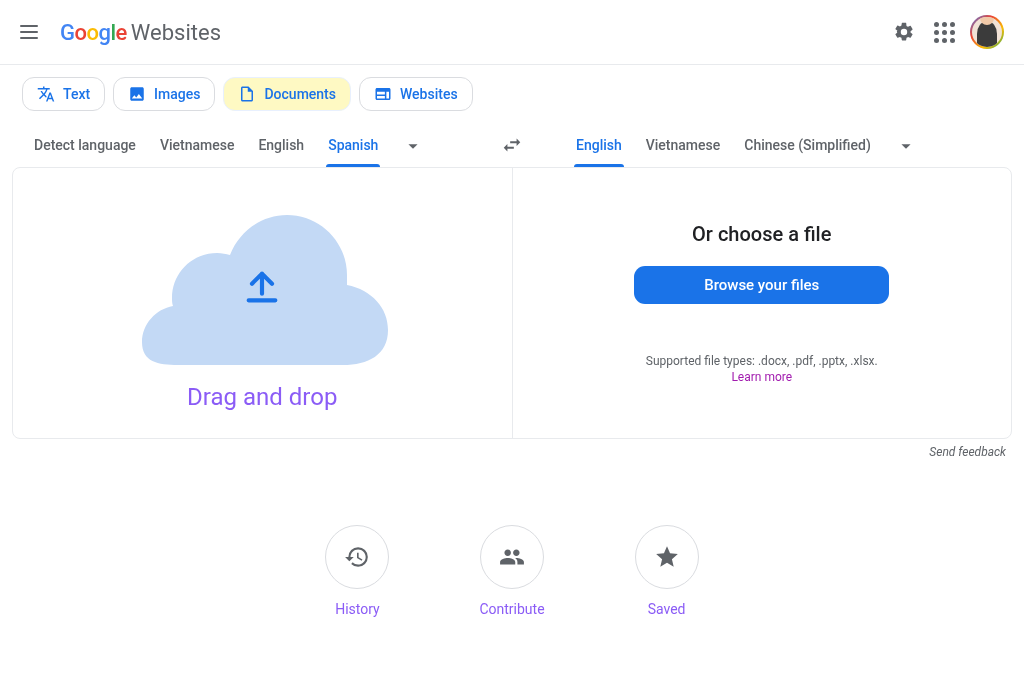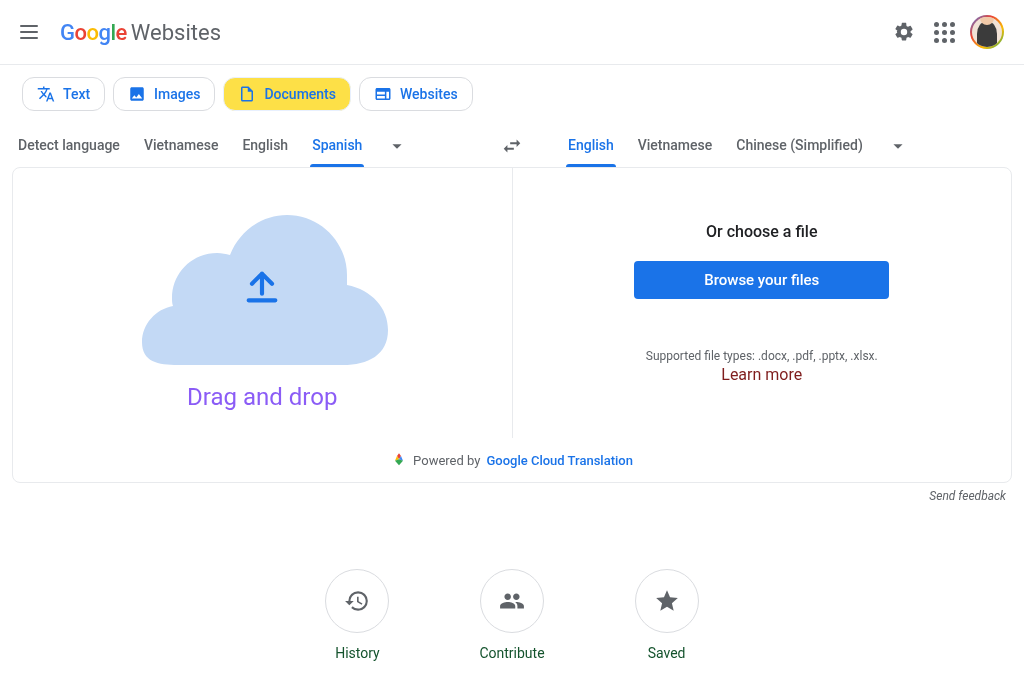--- a/index.html
+++ b/index.html
@@ -23,57 +23,57 @@
     .apps-grid { display: grid; grid-template-columns: repeat(3, 5px); grid-template-rows: repeat(3, 5px); gap: 3px; }
     .apps-grid span { background: #5f6368; border-radius: 50%; }
     .avatar { width: 34px; height: 34px; border-radius: 50%; background: linear-gradient(135deg, #4285f4, #ea4335, #fbbc04, #34a853); padding: 2px; cursor: pointer; margin-left: 6px; }
     .avatar-inner { width: 100%; height: 100%; border-radius: 50%; background: #f1e2d6; display: flex; align-items: flex-end; justify-content: center; overflow: hidden; }
     .avatar-person { width: 20px; height: 26px; background: #3b3b3b; border-radius: 50% 50% 0 0; position: relative; }
     .avatar-person::before { content:''; position:absolute; top:-10px; left:50%; transform:translateX(-50%); width:14px; height:14px; background:#f1c9a8; border-radius:50%; }
 
     
     .input-tabs { display: flex; gap: 8px; padding: 12px 22px 10px; }
     .input-tab { display: flex; align-items: center; gap: 8px; padding: 7px 14px; border: 1px solid #dadce0; border-radius: 12px; cursor: pointer; font-size: 14px; font-weight: 500; color: #1a73e8; background: #fff; }
-    .input-tab.active { background: #fde047; border-color: #e8f0fe; }
+    .input-tab.active { background: #fef9c3; border-color: #e8f0fe; }
     .tab-icon { width: 18px; height: 18px; display: flex; align-items: center; justify-content: center; }
 
     
-    .lang-bars { display: flex; align-items: center; padding: 4px 6px 0; gap: 4px; }
+    .lang-bars { display: flex; padding: 4px 22px 0; gap: 12px; }
     .lang-bar { display: flex; align-items: center; flex: 1; }
     .lang-item { padding: 12px 12px 14px; font-size: 14px; font-weight: 500; color: #5f6368; cursor: pointer; position: relative; white-space: nowrap; }
     .lang-item.active { color: #1a73e8; }
     .lang-item.active::after { content: ''; position: absolute; bottom: 0; left: 10px; right: 10px; height: 3px; background: #1a73e8; border-radius: 3px 3px 0 0; }
     .lang-more { padding: 8px 12px; cursor: pointer; color: #5f6368; display:flex; align-items:center; }
     .swap-btn { width: 40px; height: 40px; display: flex; align-items: center; justify-content: center; cursor: pointer; color: #5f6368; margin: 0 20px; }
 
     
     .main-panel { margin: 0 12px; border: 1px solid #e8eaed; border-radius: 8px; display: flex; flex-direction: column; }
     .panel-body { display: flex; min-height: 270px; }
     .panel-left { flex: 1; display: flex; flex-direction: column; align-items: center; justify-content: center; padding: 24px; }
     .panel-right { flex: 1; border-left: 1px solid #e8eaed; display: flex; flex-direction: column; align-items: center; justify-content: center; padding: 24px; gap: 20px; }
     .cloud-wrap { position: relative; width: 280px; height: 170px; margin-bottom: 18px; }
     .cloud { position:absolute; inset:0; }
     .upload-arrow { position:absolute; left:50%; top:54%; transform:translate(-50%,-50%); }
     .drag-text { font-size: 24px; color: #8b5cf6; font-weight: 400; }
-    .choose-title { font-size: 16px; font-weight: 500; color: #202124; }
-    .browse-btn { background: #1a73e8; color: #fff; border: none; padding: 10px 70px; font-size: 15px; font-weight: 500; border-radius: 4px; cursor: pointer; }
+    .choose-title { font-size: 20px; font-weight: 500; color: #202124; }
+    .browse-btn { background: #1a73e8; color: #fff; border: none; padding: 10px 70px; font-size: 15px; font-weight: 500; border-radius: 11px; cursor: pointer; }
     .supported { text-align: center; margin-top: 30px; }
     .supported-text { font-size: 12px; color: #5f6368; }
-    .learn-more { font-size: 16px; color: #7f1d1d; cursor: pointer; display: block; margin-top: 2px; }
+    .learn-more { font-size: 12px; color: #a21caf; cursor: pointer; display: block; margin-top: 2px; }
     .powered { display: flex; align-items: center; justify-content: center; gap: 6px; padding: 14px; font-size: 13px; color: #5f6368; }
     .powered-link { color: #1a73e8; cursor: pointer; font-weight: 500; }
     .gcloud-icon { width:16px; height:16px; }
 
     .feedback { text-align: right; padding: 6px 18px; font-size: 12px; color: #5f6368; font-style: italic; }
 
     
     .bottom-actions { display: flex; justify-content: center; gap: 90px; margin-top: 60px; }
     .action { display: flex; flex-direction: column; align-items: center; gap: 12px; cursor: pointer; }
     .action-circle { width: 64px; height: 64px; border: 1px solid #dadce0; border-radius: 50%; display: flex; align-items: center; justify-content: center; color: #5f6368; }
-    .action-label { font-size: 14px; color: #14532d; }
+    .action-label { font-size: 14px; color: #8b5cf6; }
   </style>
 </head>
 <body>
 
 <div class="header">
   <div class="menu-btn">
     <span></span>
       <span></span>
       <span></span>
   </div>
@@ -188,30 +188,20 @@
     </div>
     <div class="panel-right">
       <div class="choose-title">Or choose a file</div>
       <button class="browse-btn">Browse your files</button>
       <div class="supported">
         <div class="supported-text">Supported file types: .docx, .pdf, .pptx, .xlsx.</div>
         <a class="learn-more">Learn more</a>
       </div>
     </div>
   </div>
-  <div class="powered">
-    <svg class="gcloud-icon" viewBox="0 0 24 24">
-        <path fill="#ea4335" d="M12 11l3-5-3-4-3 4z"></path>
-        <path fill="#4285f4" d="M12 11l6 2-3-7z"></path>
-        <path fill="#fbbc04" d="M12 11L6 13l3-7z"></path>
-        <path fill="#34a853" d="M6 13l6 7 6-7-6-2z"></path>
-      </svg>
-    <span>Powered by </span>
-    <a class="powered-link">Google Cloud Translation</a>
-  </div>
 </div>
 
 <div class="feedback">
   <span>Send feedback</span>
 </div>
 
 <div class="bottom-actions">
   <div class="action">
     <div class="action-circle">
       <svg width="26" height="26" viewBox="0 0 24 24" fill="#5f6368">

